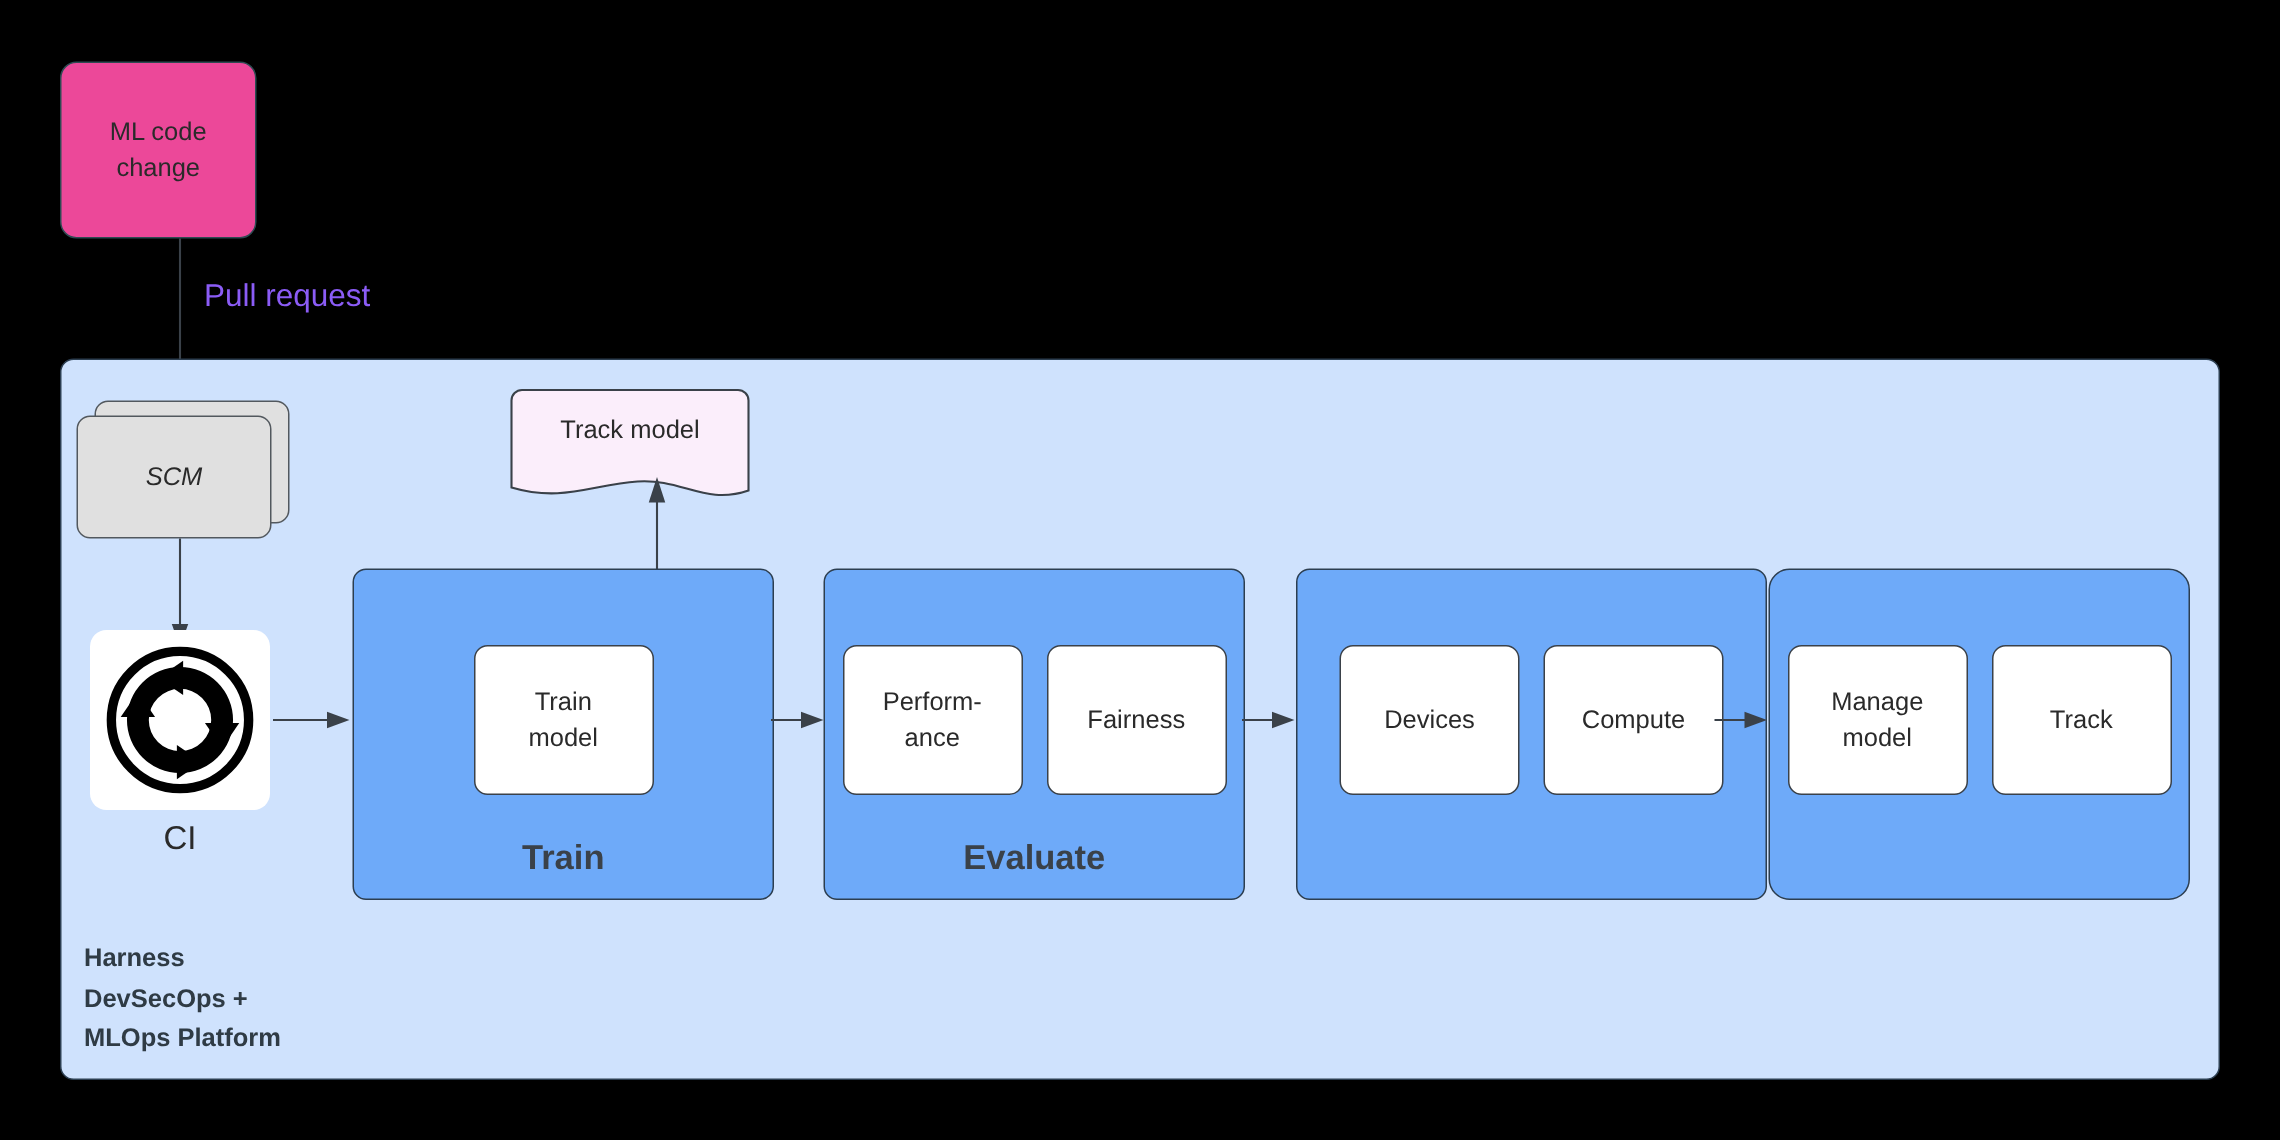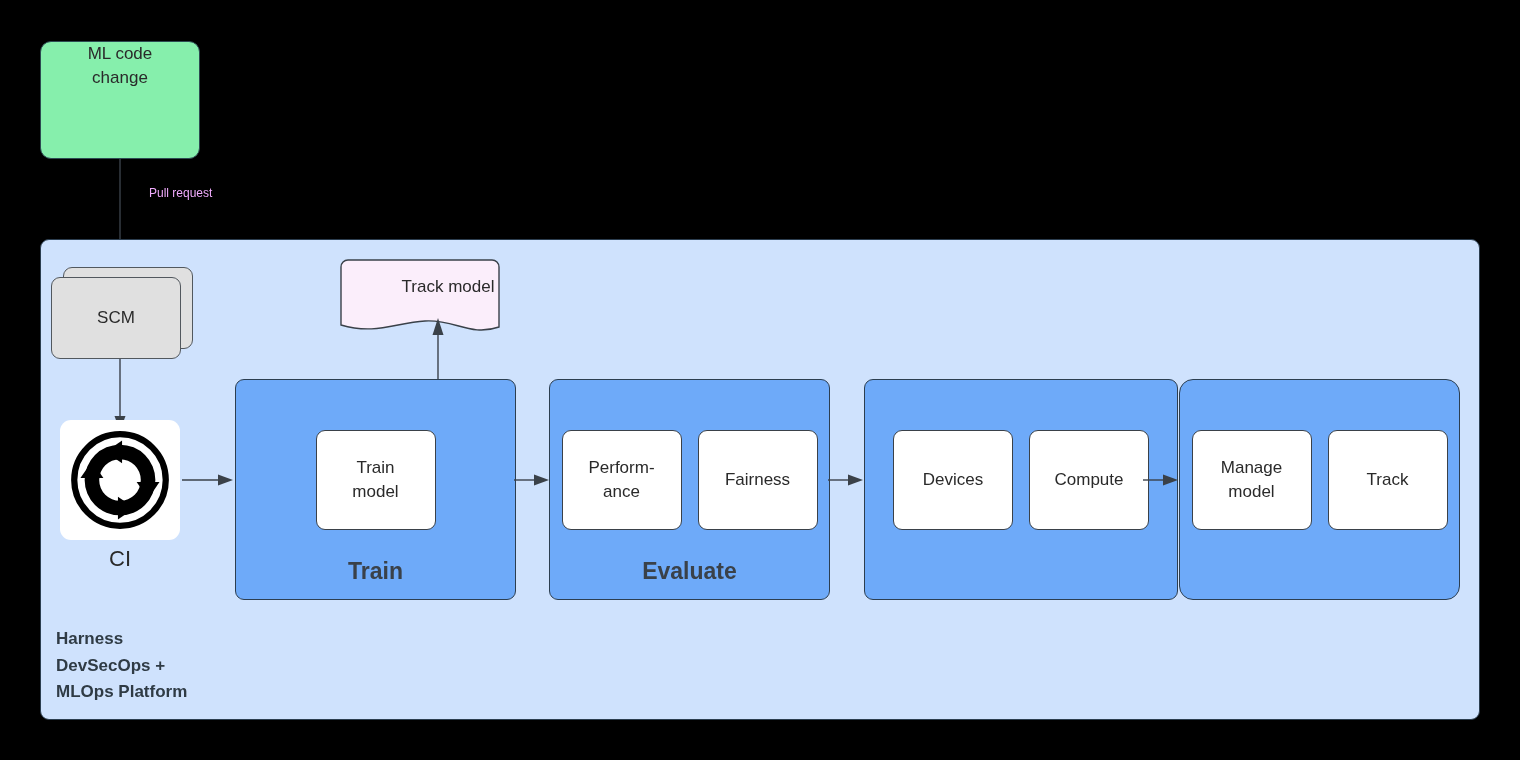--- a/index.html
+++ b/index.html
@@ -23,47 +23,46 @@
     line-height: 24px;
     text-align: center;
     white-space: pre-line;
   }
 
   
   #ml-code-change {
     position: absolute;
     left: 40px;
     top: 41px;
-    width: 160px;
+    width: 131px;
     height: 118px;
-    background: #86efac;
+    background: #ec4899;
     border: 1.4px solid #2d4a52;
     border-radius: 11px;
     display: flex;
-    align-items: flex-start;
+    align-items: center;
     justify-content: center;
     box-sizing: border-box;
   }
 
   
   #pull-request-arrow {
     position: absolute;
     left: 113px;
     top: 159px;
     width: 14px;
     height: 116px;
   }
   #pull-request-label {
     position: absolute;
     left: 136px;
     top: 186px;
-    color: #f0abfc;
-    font-size: 12px;
+    color: #8b5cf6;
+    font-size: 21px;
     white-space: nowrap;
-    margin-left: 13px;
   }
 
   
   #platform-container {
     position: absolute;
     left: 40px;
     top: 239px;
     width: 1440px;
     height: 481px;
     background: #cfe2fd;
@@ -104,20 +103,21 @@
     height: 82px;
   }
   #scm-front {
     left: 0px;
     top: 10px;
     width: 130px;
     height: 82px;
     display: flex;
     align-items: center;
     justify-content: center;
+    font-style: italic;
   }
   #scm-front .node-text { font-size: 17px; }
 
   
   #scm-ci-arrow {
     position: absolute;
     left: 113px;
     top: 359px;
     width: 14px;
     height: 73px;
@@ -164,21 +164,20 @@
     height: 78px;
   }
   #track-model-label {
     position: absolute;
     left: 0;
     top: 18px;
     width: 160px;
     text-align: center;
     color: #2a2a2a;
     font-size: 17px;
-    padding-left: 28px;
   }
   #track-model-arrow {
     position: absolute;
     left: 431px;
     top: 318px;
     width: 14px;
     height: 62px;
   }
 
   

